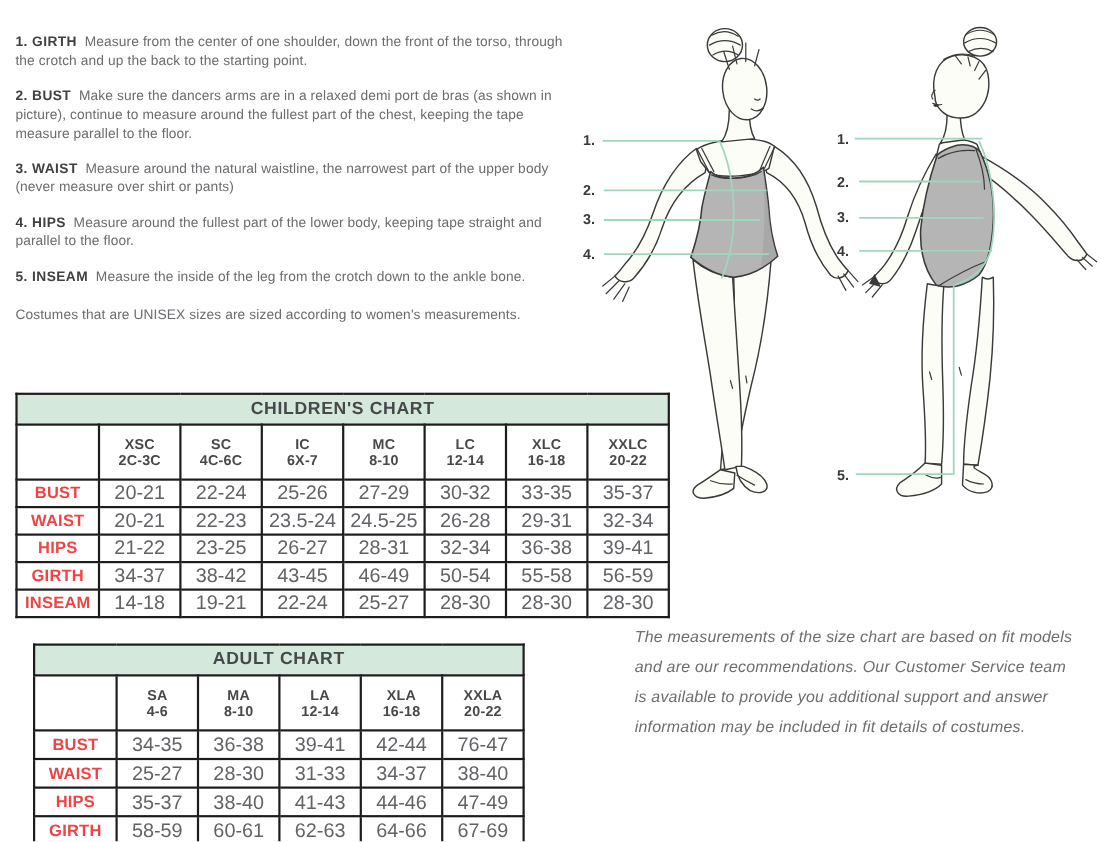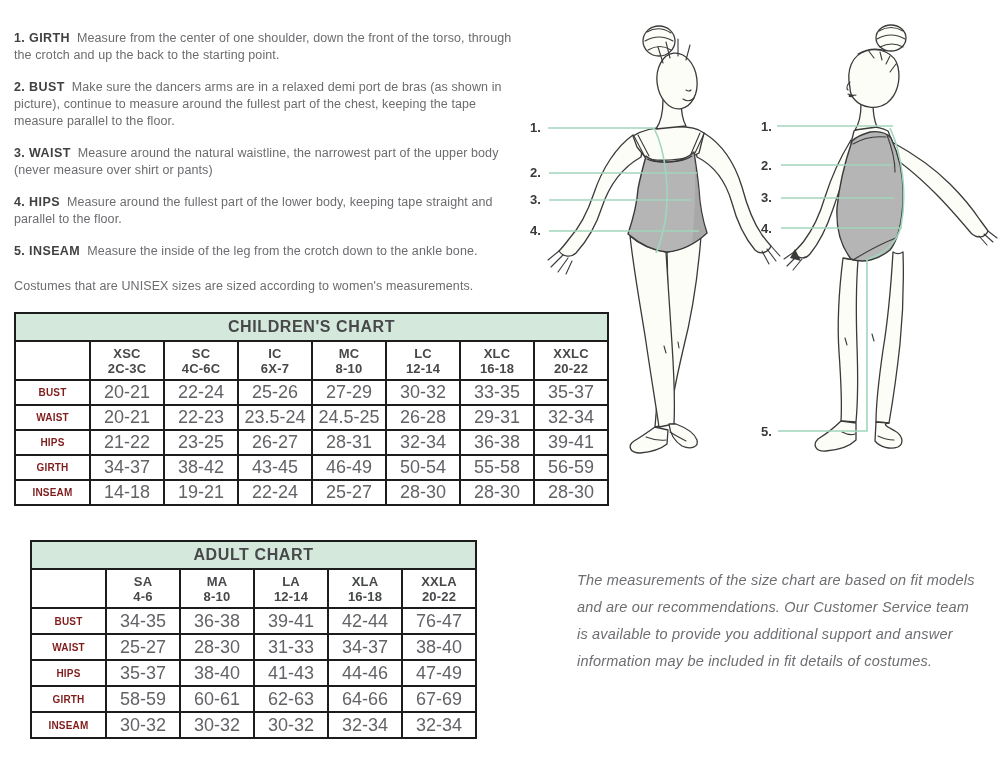--- a/index.html
+++ b/index.html
@@ -16,29 +16,29 @@
   
   .figures{position:absolute;left:520px;top:0;}
   .sk{fill:#fdfdf8;stroke:#3a3a3a;stroke-width:1.3;stroke-linejoin:round;}
   .lt{fill:var(--leotard,#b5b5b5);stroke:#3a3a3a;stroke-width:1.4;stroke-linejoin:round;}
   .ln{stroke:#3a3a3a;stroke-width:1.1;fill:none;stroke-linecap:round;}
   .ml{stroke:var(--measure-line,#a0d6bc);stroke-width:1.6;fill:none;}
   .mlabel{font-weight:bold;font-size:13px;fill:#39393b;
           font-family:"Liberation Sans",sans-serif;}
 
   
-  table.chart{position:absolute;border-collapse:collapse;table-layout:fixed;background:#fff;}
+  table.chart{position:absolute;border-collapse:collapse;table-layout:fixed;background:#fff;margin-top:45px;}
   .children{left:14px;top:312px;width:593px;}
   .adult{left:30px;top:540px;width:445px;}
   .chart td,.chart th{border:2px solid #1c1c1c;text-align:center;vertical-align:middle;padding:0;}
   .t-title{background:var(--header-bg,#d5e8dc);font-size:16px;font-weight:bold;
            color:#47484a;letter-spacing:.6px;height:26px;}
-  .t-row-head{height:39px;}
+  .t-row-head{height:50px;}
   .col-head{font-weight:bold;font-size:13px;color:#47484a;line-height:15px;letter-spacing:.2px;}
-  .row-label{font-weight:bold;font-size:10px;color:#7f1d1d;letter-spacing:.2px;}
+  .row-label{font-weight:bold;font-size:15px;color:#ef4444;letter-spacing:.2px;}
   .val{font-size:18px;color:#626367;}
   .children .t-row{height:25px;}
   .adult .t-row{height:26px;}
 
   
   .note{position:absolute;left:529px;top:567px;width:465px;
         font-style:italic;color:#6d6e71;font-size:14.5px;line-height:27px;letter-spacing:.2px;margin-left:48px;}
 </style>
 </head>
 <body>

